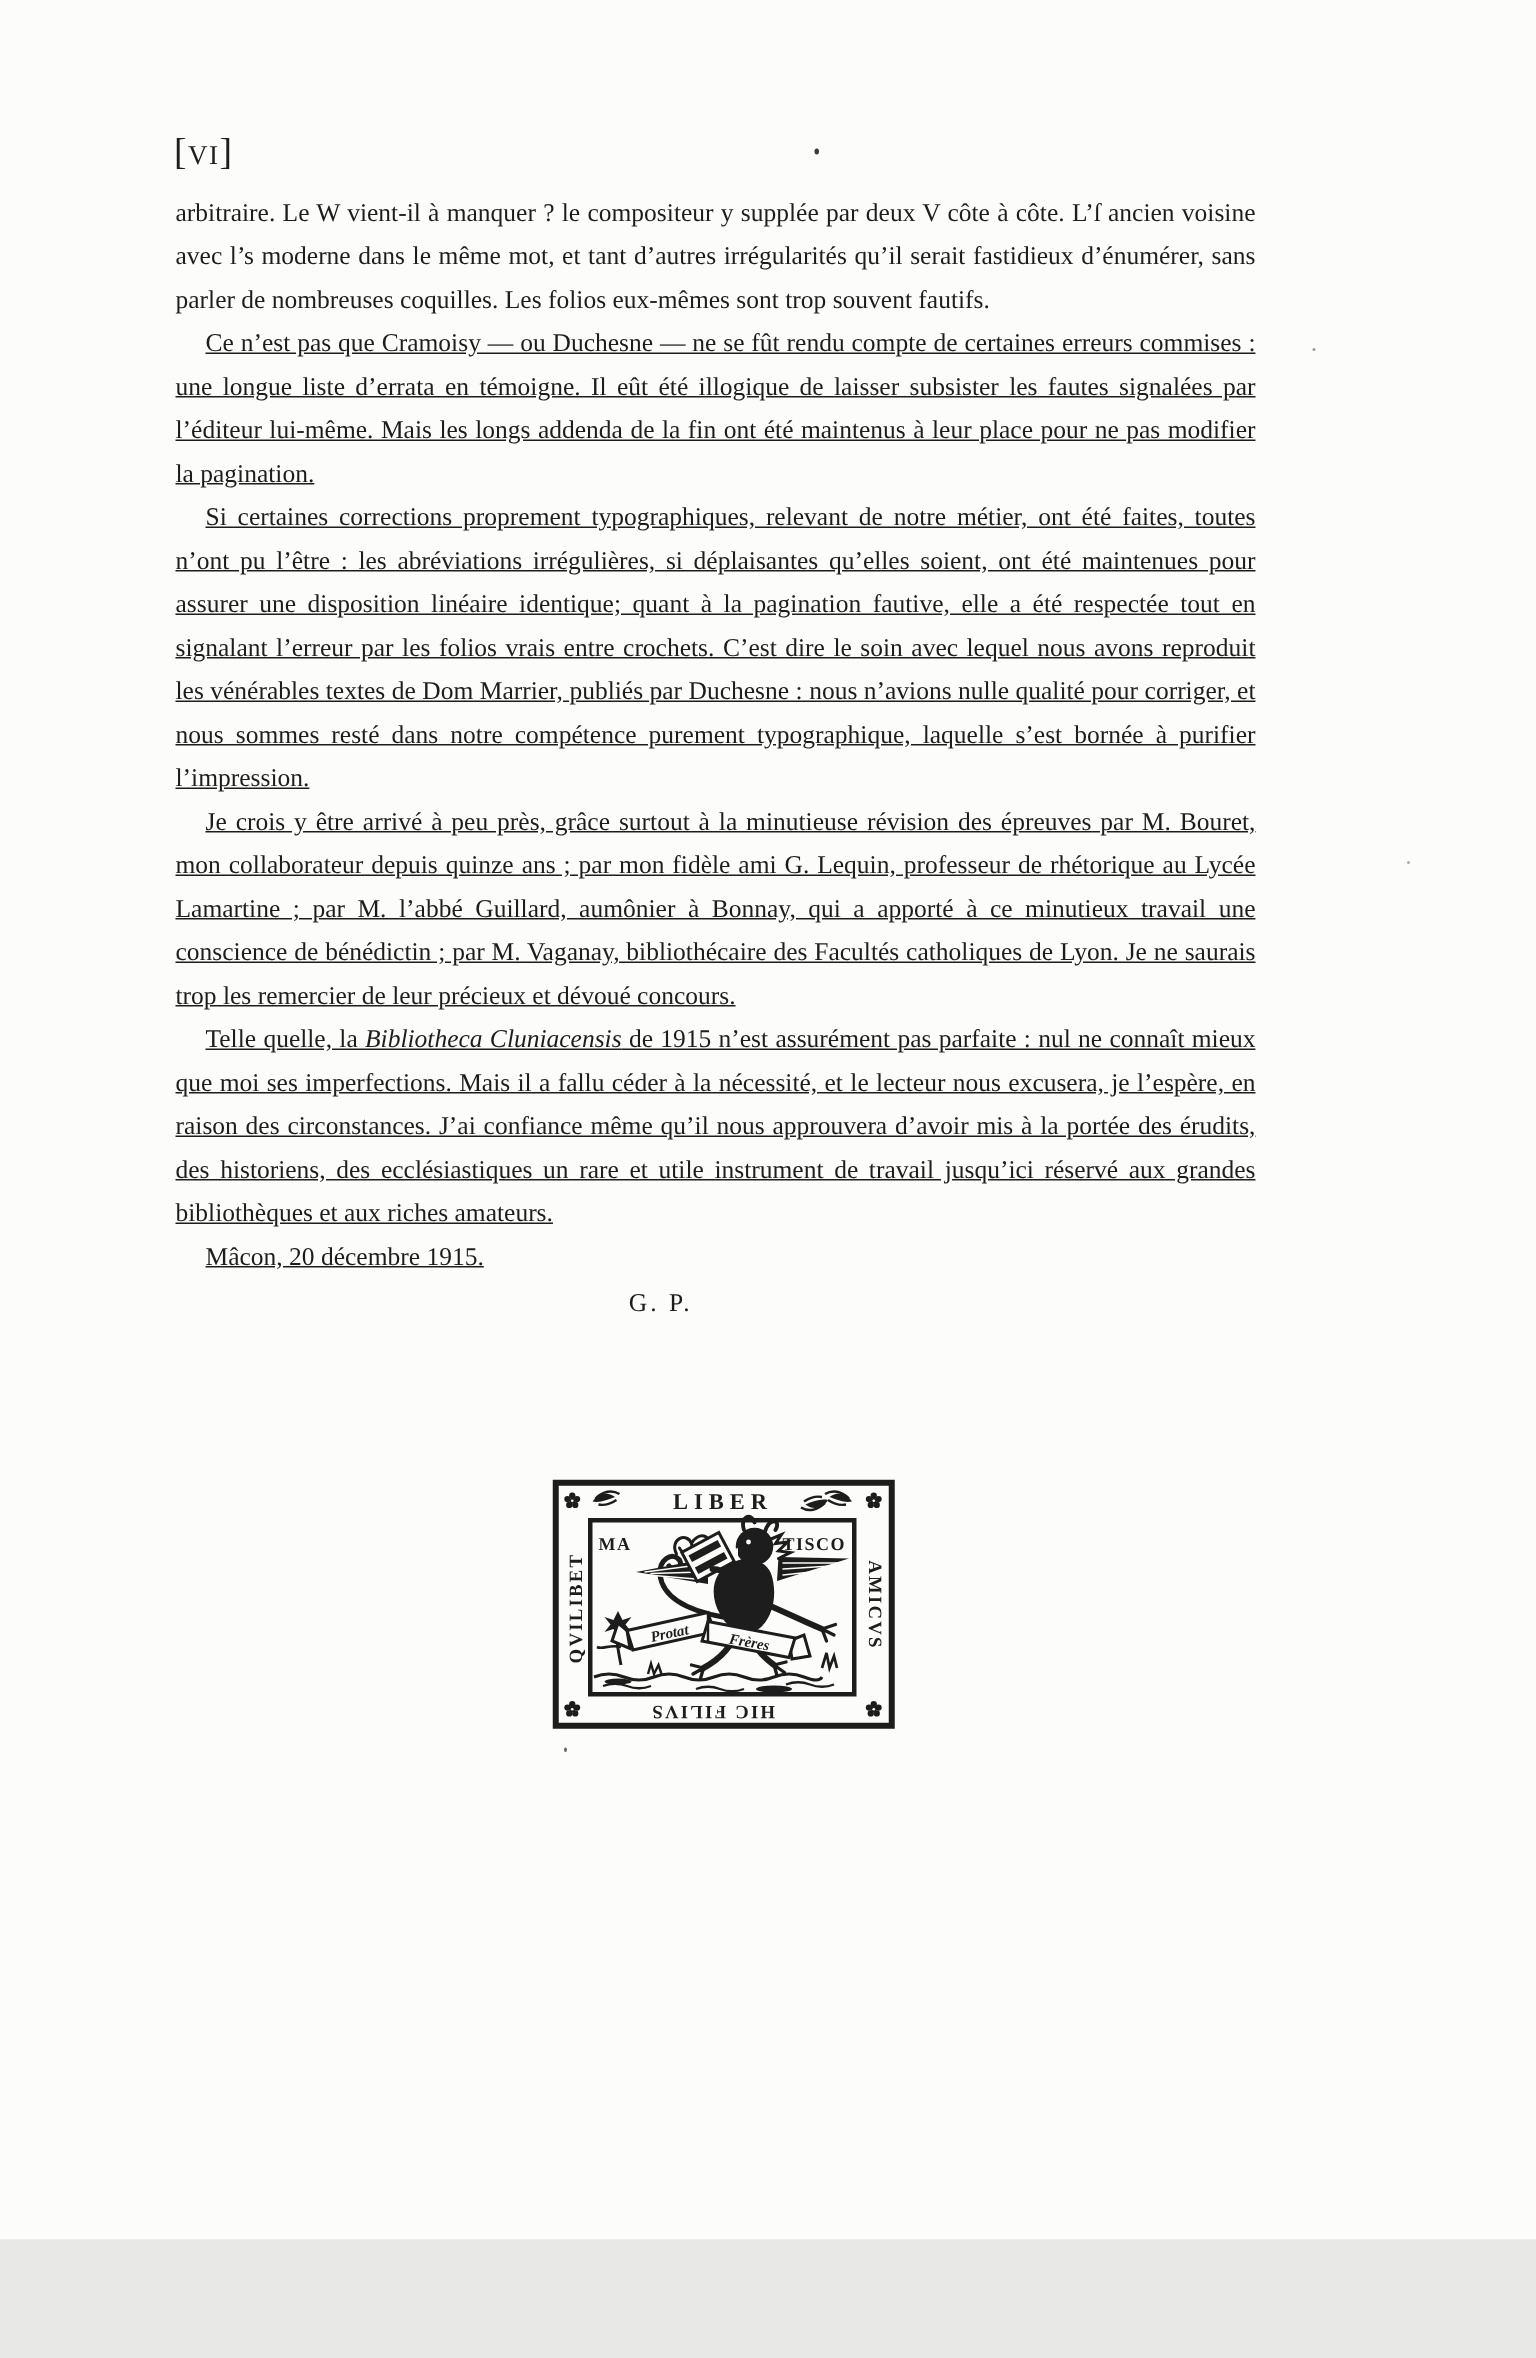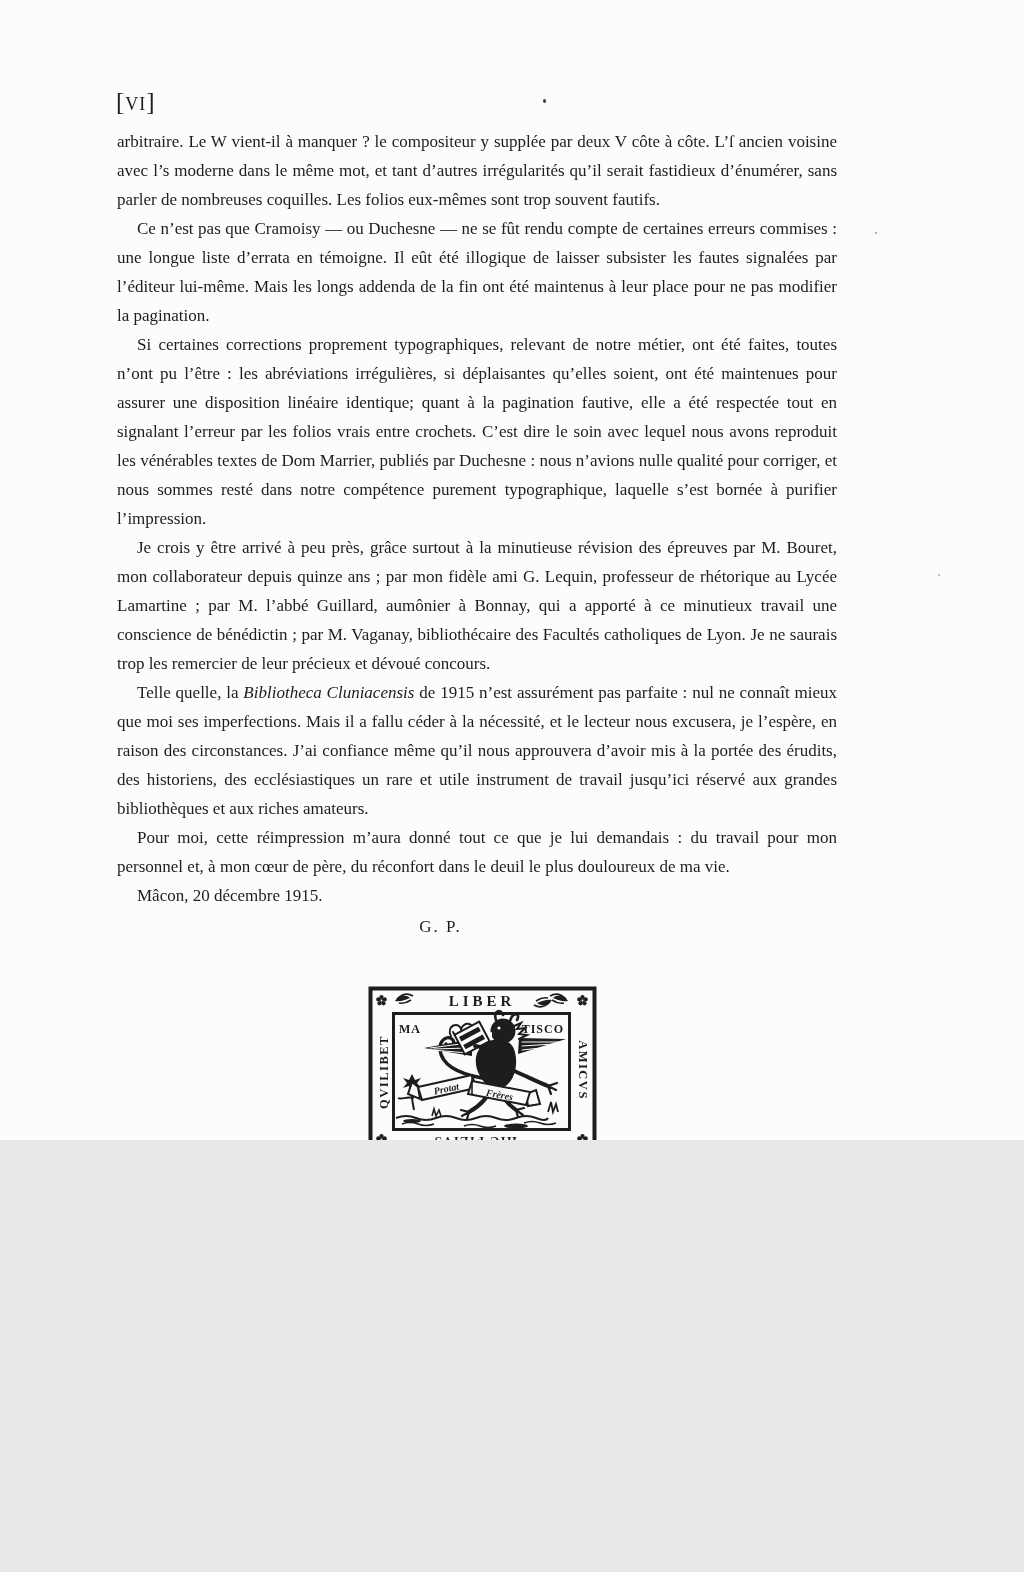--- a/index.html
+++ b/index.html
@@ -2,40 +2,40 @@
 <html lang="fr" style="--ink: #1d1d1d; --paper: #fcfcfa;"><head>
 <meta charset="utf-8">
 <style>
   :root{
     --ink:#1d1d1d;
     --paper:#fcfcfa;
   }
   html,body{margin:0;padding:0;background:#e8e8e6;}
   .page{
     position:relative;
-    width:1024px;height:1140px;
+    width:1024px;height:1493px;
     margin:0 auto;
     background:var(--paper);
     overflow:hidden;
     font-family:"Liberation Serif", serif;
     color:var(--ink);
   }
   .folio{
     position:absolute;left:116px;top:88px;
     font-size:25px;font-variant:small-caps;letter-spacing:1px;
     color:var(--ink);
   }
   .text-block{
     position:absolute;left:117px;top:127px;width:720px;
     font-size:17px;line-height:29px;
     text-align:justify;
     color:var(--ink);
   }
   .para{margin:0;}
-  .para.indent{text-indent:20px;}
+  .para.indent{text-indent:20px;text-decoration:underline;}
   .it{font-style:italic;}
   .signature{
     margin:2px 0 0 0;
     text-align:center;
     padding-right:73px;
     letter-spacing:2px;
   }
   .emblem{
     position:absolute;left:368px;top:986px;
     width:229px;height:167px;
@@ -69,21 +69,20 @@
 
   <div class="folio">[vi]</div>
 
   <div class="text-block">
 
   <p class="para"><span>arbitraire. Le W vient-il à manquer ? le compositeur y supplée par deux V côte à côte. L’ſ ancien voisine avec l’s moderne dans le même mot, et tant d’autres irrégularités qu’il serait fastidieux d’énumérer, sans parler de nombreuses coquilles. Les folios eux-mêmes sont trop souvent fautifs.</span></p>
       <p class="para indent"><span>Ce n’est pas que Cramoisy — ou Duchesne — ne se fût rendu compte de certaines erreurs commises : une longue liste d’errata en témoigne. Il eût été illogique de laisser subsister les fautes signalées par l’éditeur lui-même. Mais les longs addenda de la fin ont été maintenus à leur place pour ne pas modifier la pagination.</span></p>
       <p class="para indent"><span>Si certaines corrections proprement typographiques, relevant de notre métier, ont été faites, toutes n’ont pu l’être : les abréviations irrégulières, si déplaisantes qu’elles soient, ont été maintenues pour assurer une disposition linéaire identique; quant à la pagination fautive, elle a été respectée tout en signalant l’erreur par les folios vrais entre crochets. C’est dire le soin avec lequel nous avons reproduit les vénérables textes de Dom Marrier, publiés par Duchesne : nous n’avions nulle qualité pour corriger, et nous sommes resté dans notre compétence purement typographique, laquelle s’est bornée à purifier l’impression.</span></p>
       <p class="para indent"><span>Je crois y être arrivé à peu près, grâce surtout à la minutieuse révision des épreuves par M. Bouret, mon collaborateur depuis quinze ans ; par mon fidèle ami G. Lequin, professeur de rhétorique au Lycée Lamartine ; par M. l’abbé Guillard, aumônier à Bonnay, qui a apporté à ce minutieux travail une conscience de bénédictin ; par M. Vaganay, bibliothécaire des Facultés catholiques de Lyon. Je ne saurais trop les remercier de leur précieux et dévoué concours.</span></p>
       <p class="para indent"><span>Telle quelle, la </span><span class="it">Bibliotheca Cluniacensis</span><span> de 1915 n’est assurément pas parfaite : nul ne connaît mieux que moi ses imperfections. Mais il a fallu céder à la nécessité, et le lecteur nous excusera, je l’espère, en raison des circonstances. J’ai confiance même qu’il nous approuvera d’avoir mis à la portée des érudits, des historiens, des ecclésiastiques un rare et utile instrument de travail jusqu’ici réservé aux grandes bibliothèques et aux riches amateurs.</span></p>
-      <p class="para indent"><span>Pour moi, cette réimpression m’aura donné tout ce que je lui demandais : du travail pour mon personnel et, à mon cœur de père, du réconfort dans le deuil le plus douloureux de ma vie.</span></p>
       <p class="para indent">Mâcon, 20 décembre 1915.</p>
       <p class="para signature">G. P.</p>
     </div>
 
   <svg class="emblem" viewBox="0 0 229 167" aria-hidden="true">
     <defs>
       <g id="rosette" fill="var(--ink)">
         <circle cx="0" cy="-3.4" r="2.1"></circle>
         <circle cx="3.2" cy="-1.1" r="2.1"></circle>
         <circle cx="2" cy="2.8" r="2.1"></circle>

